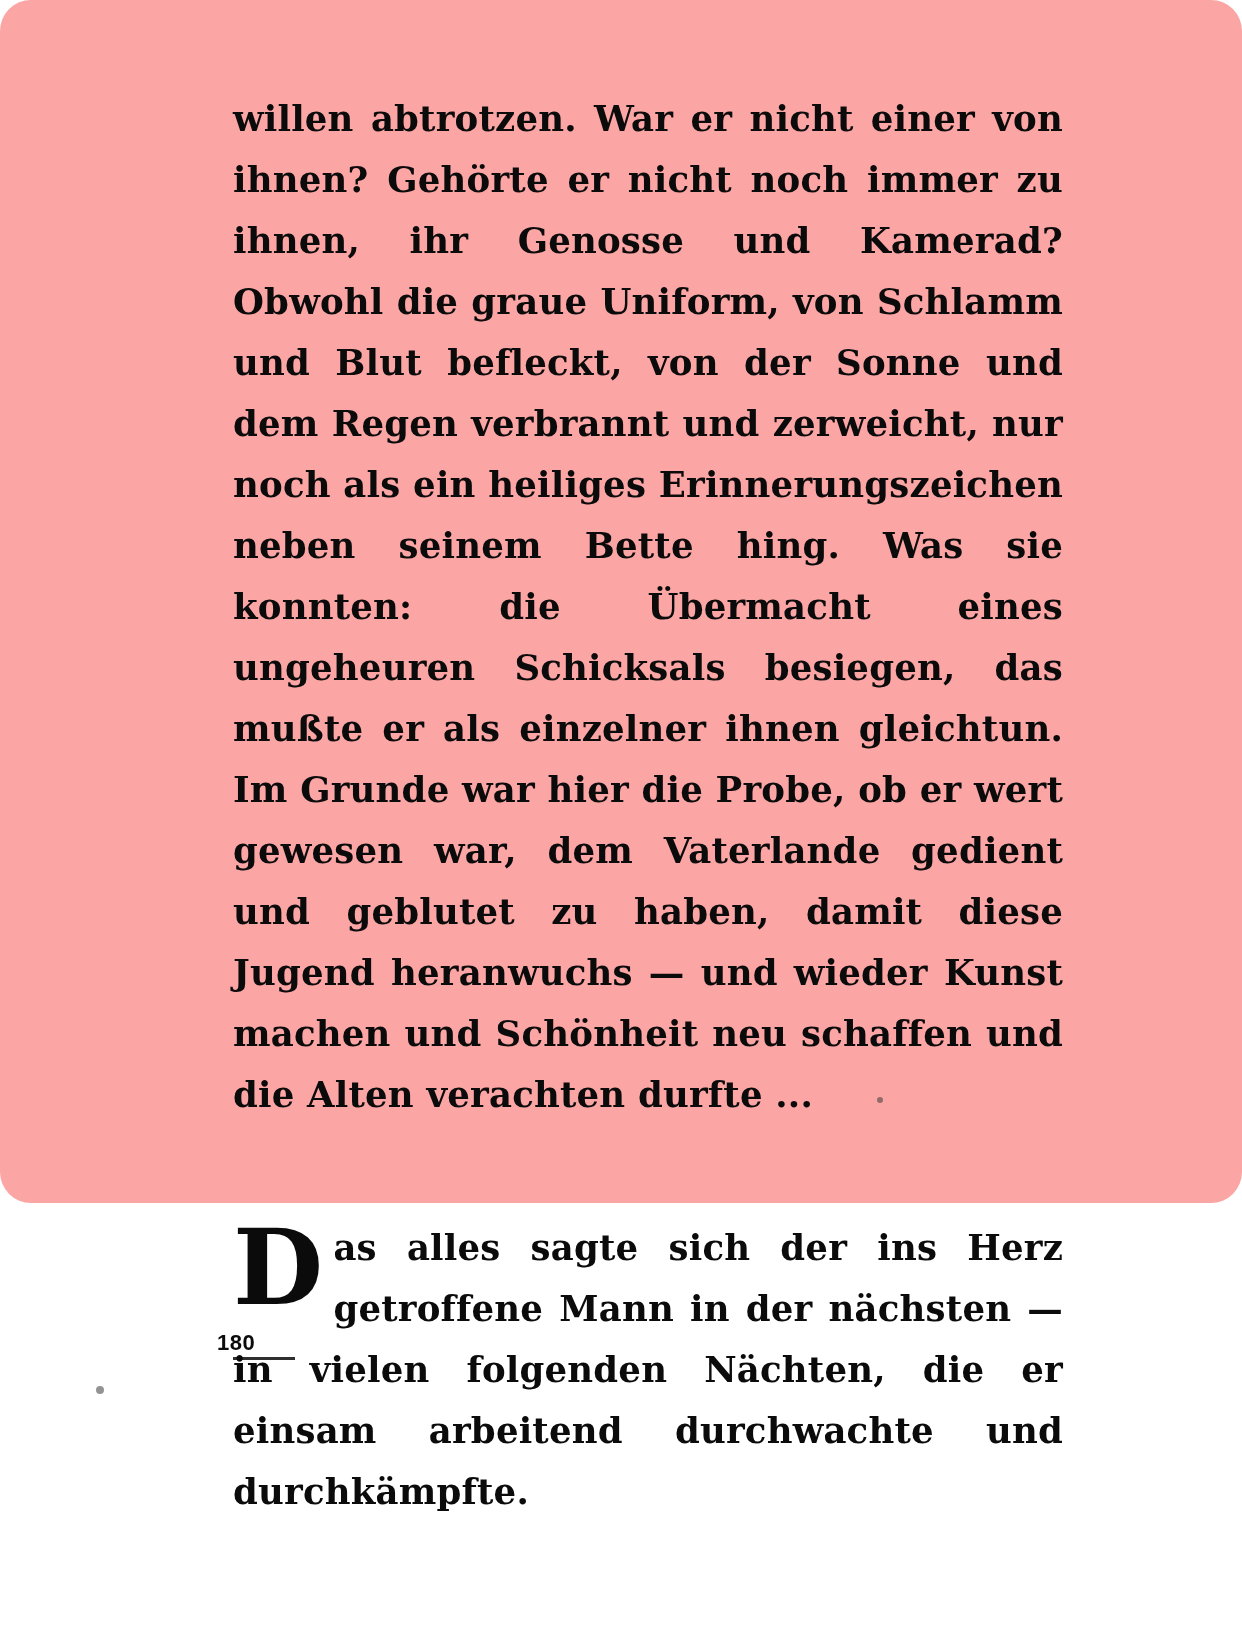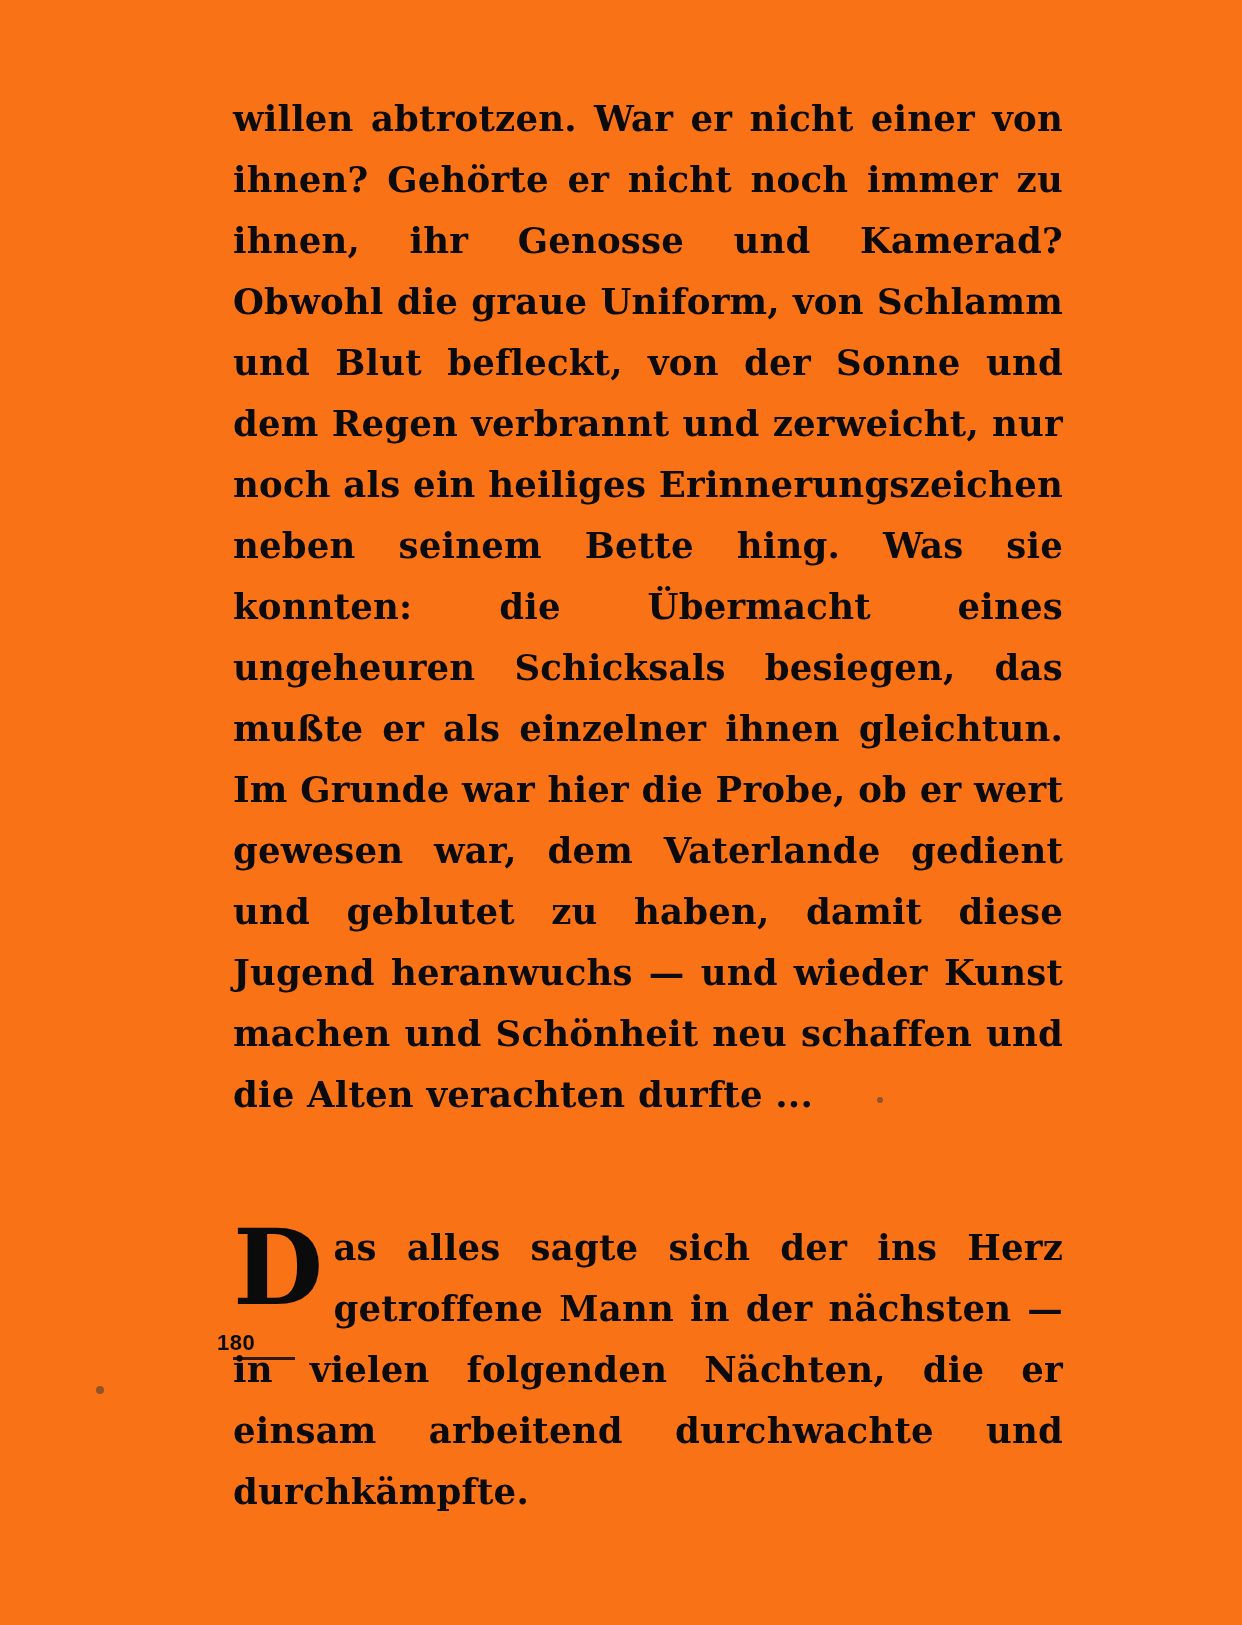--- a/index.html
+++ b/index.html
@@ -12,22 +12,23 @@
     height: 1625px;
     position: relative;
     font-family: "DejaVu Serif", serif;
     overflow: hidden;
   }
 
   .page {
     position: absolute;
     left: 0; top: 0;
     width: 1242px;
-    height: 1625px;
-    background: #f97316;
+    height: 1203px;
+    background: #fca5a5;
+    border-radius: 31px;
   }
 
   
   .mark {
     position: absolute;
     background: #3a3a3a;
     border-radius: 50%;
     opacity: 0.55;
   }
   .mark-top   { left: 877px;  top: 1097px; width: 6px;  height: 6px; }

